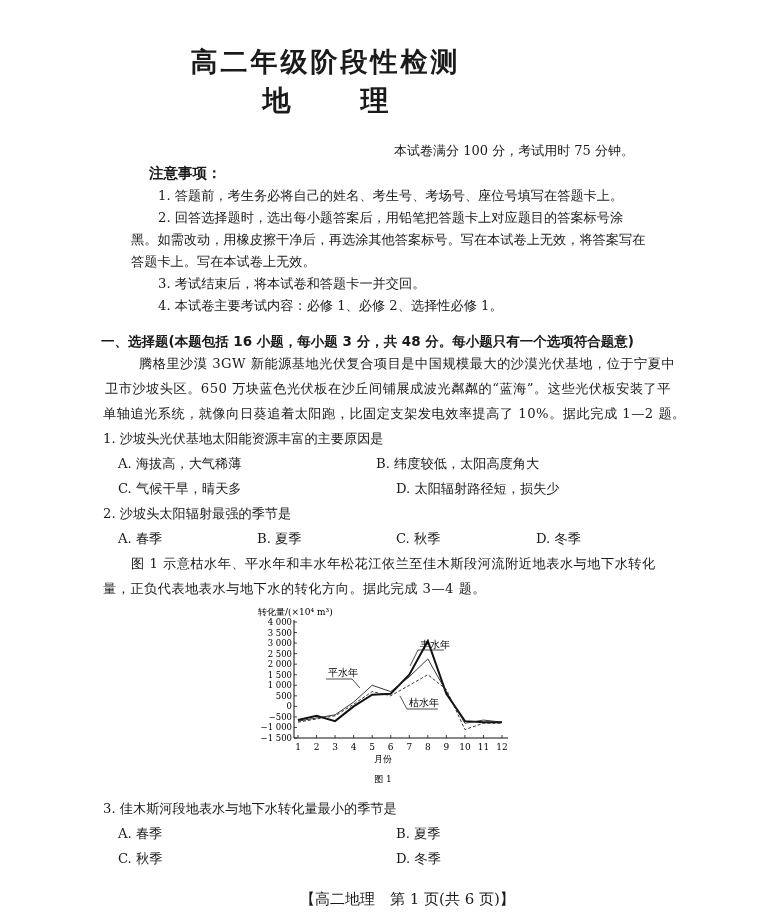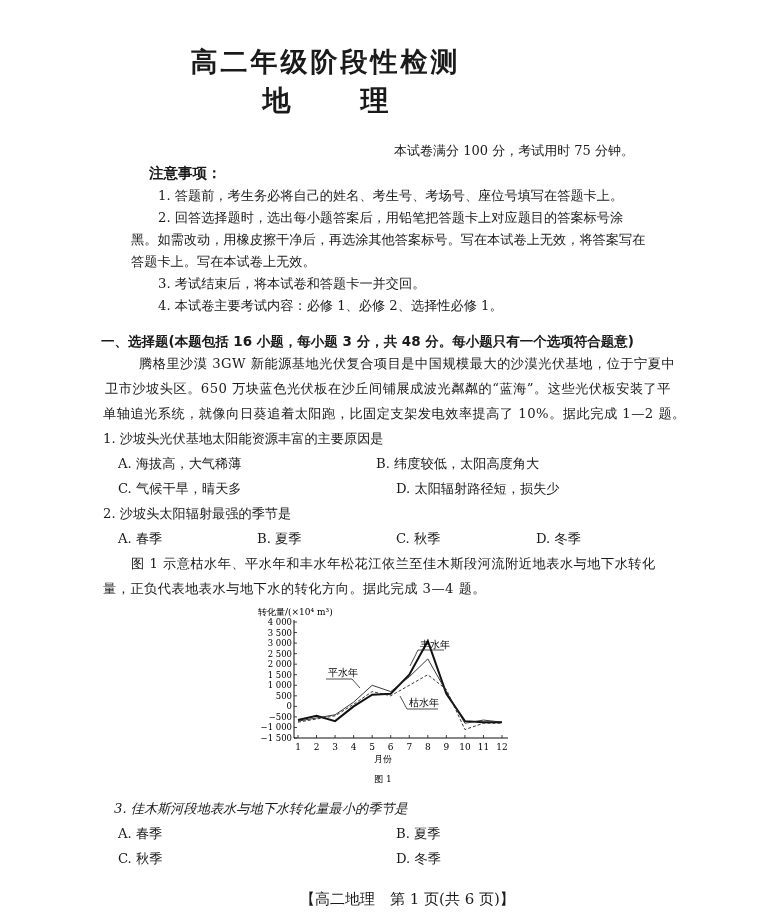--- a/index.html
+++ b/index.html
@@ -123,19 +123,19 @@
       <text x="88" y="72" font-size="10">平水年</text>
       <line x1="167" y1="105" x2="198" y2="105" stroke="#222" stroke-width="0.8"></line>
       <line x1="167" y1="105" x2="160" y2="92" stroke="#222" stroke-width="0.8"></line>
       <text x="169" y="102" font-size="10">枯水年</text>
     </g>
     <text id="xlabel" x="143" y="158" font-size="9" text-anchor="middle">月份</text>
     <text id="caption" x="143" y="178" font-size="9" text-anchor="middle">图 1</text>
   </svg>
 </div>
 
-<div class="abs line" style="left:114px;top:800px;font-style:italic;">3. 佳木斯河段地表水与地下水转化量最小的季节是</div>
+<div class="abs line" style="left:103px;top:800px;">3. 佳木斯河段地表水与地下水转化量最小的季节是</div>
 <div class="abs line" style="left:118px;top:825px;">A. 春季</div>
 <div class="abs line" style="left:396px;top:825px;">B. 夏季</div>
 <div class="abs line" style="left:118px;top:850px;">C. 秋季</div>
 <div class="abs line" style="left:396px;top:850px;">D. 冬季</div>
 
 <div class="abs" style="left:300px;top:890px;font-size:15px;">【高二地理　第 1 页(共 6 页)】</div>
 
 </body></html>

